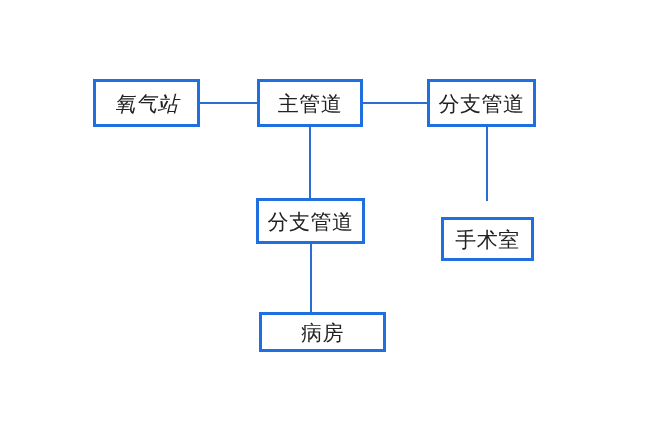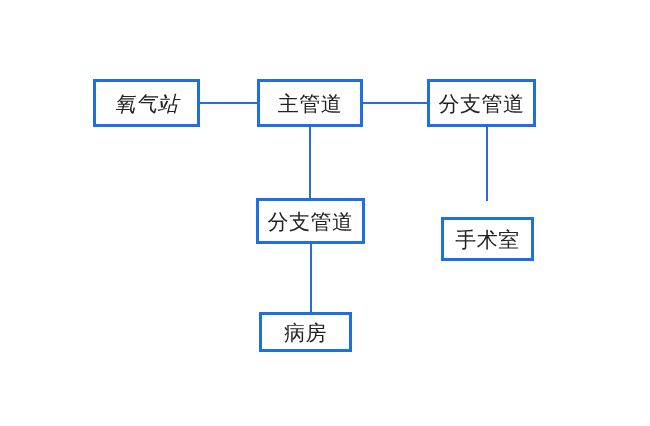--- a/index.html
+++ b/index.html
@@ -46,21 +46,21 @@
     display: block;
     padding: 0 2px;
   }
 
   
   #node-oxygen-station { left: 93px;  top: 79px;  width: 107px; height: 48px; font-style: italic; }
   #node-main-pipeline  { left: 257px; top: 79px;  width: 106px; height: 48px; }
   #node-branch-right   { left: 427px; top: 79px;  width: 109px; height: 48px; }
   #node-branch-center  { left: 256px; top: 198px; width: 109px; height: 46px; }
   #node-operating-room { left: 441px; top: 200px; width: 93px;  height: 44px; margin-top: 17px; }
-  #node-ward           { left: 259px; top: 312px; width: 93px; height: 40px; text-align: center; }
+  #node-ward           { left: 259px; top: 312px; width: 127px; height: 40px; text-align: center; }
 </style>
 </head>
 <body>
 
 <div id="canvas">
 
   <svg id="edge-layer" viewBox="0 0 650 426" width="650" height="426" xmlns="http://www.w3.org/2000/svg">
     <line x1="200" y1="103" x2="257" y2="103" stroke="#2a6fd0" stroke-width="1.6" shape-rendering="crispEdges"></line>
     <line x1="363" y1="103" x2="427" y2="103" stroke="#2a6fd0" stroke-width="1.6" shape-rendering="crispEdges"></line>
     <line x1="310" y1="127" x2="310" y2="199" stroke="#2a6fd0" stroke-width="1.6" shape-rendering="crispEdges"></line>

